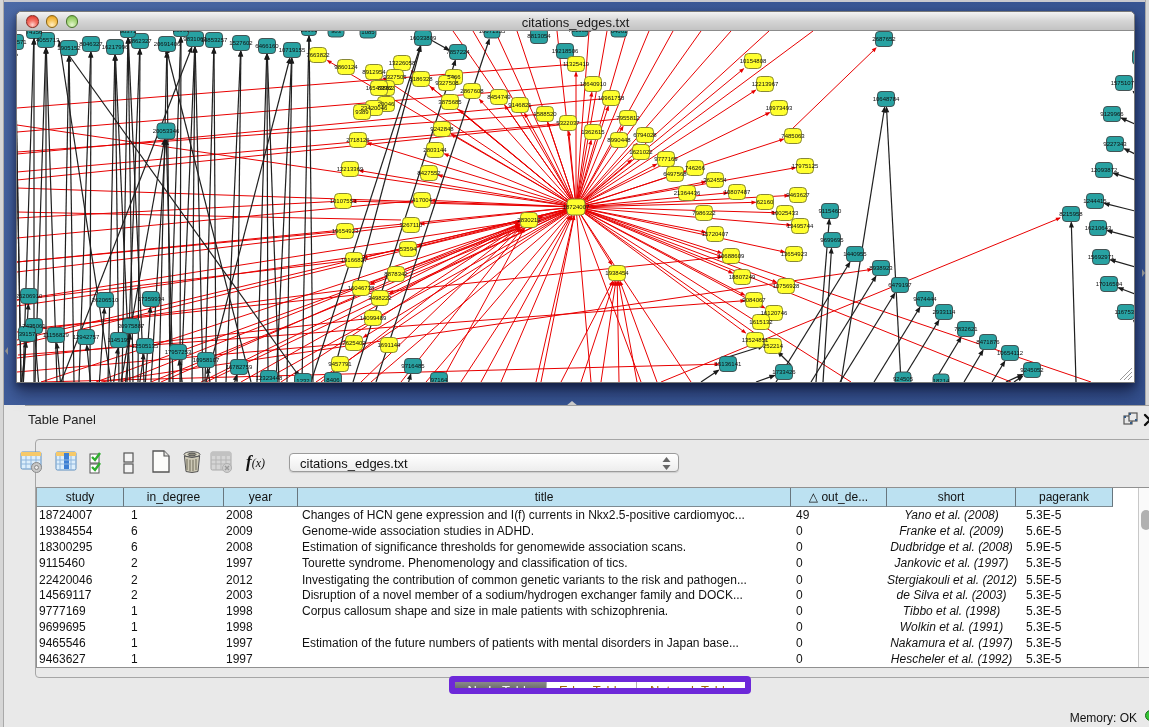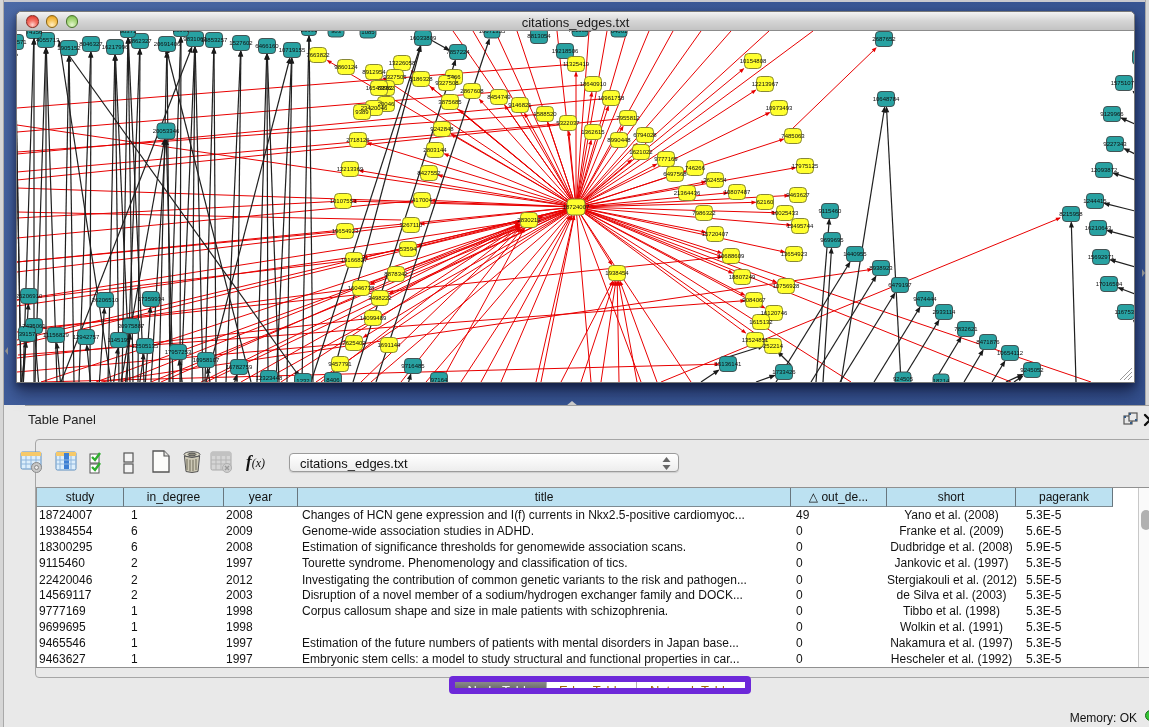--- a/index.html
+++ b/index.html
@@ -17,21 +17,21 @@
 #title { position:absolute; top:2.5px; width:100%; text-align:center; font-size:13px; color:#1a1a1a; }
 #tablepanel { position:absolute; left:5px; top:405px; width:1140px; height:322px; background:#e9e9e9; border-top:1px solid #9e9e9e;margin-left:20px;}
 #tpheader { position:absolute; left:3px; top:6px; font-size:13px; color:#222; }
 #innerbox { position:absolute; left:10px; top:33px; width:1127px; height:239px;
   border:1px solid #a6a6a6; border-radius:4px; background:#e9e9e9; }
 #tbl { position:absolute; left:0px; top:47px; width:1118px; height:181px; background:#fff; border:1px solid #909090; overflow:hidden; font-size:12px;}
 .hd { position:absolute; top:0; height:19px; background:#bce1f1; border-right:1px solid #68767e; border-bottom:1px solid #7d8a91; text-align:center; line-height:19px; color:#111; }
 .row { position:absolute; height:16px; line-height:16px; white-space:nowrap; color:#111; width:1100px;}
 .c0{position:absolute;left:2px;width:85px;} .c1{position:absolute;left:94px;} .c2{position:absolute;left:189px;}
 .c3{position:absolute;left:265px;width:488px;overflow:hidden;} .c4{position:absolute;left:759px;}
-.c5{position:absolute;left:850px;width:129px;text-align:center;} .c6{position:absolute;left:989px;}
+.c5{position:absolute;left:850px;width:129px;text-align:center;font-style:italic;} .c6{position:absolute;left:989px;}
 #tabs { position:absolute; left:424px; top:270px; height:18px; display:flex; border:6px solid #6d28d9; border-radius:4px; overflow:hidden; background:#fff; font-size:13px; }
 #tabs div { padding:0 12.5px; line-height:17px; color:#a16207; }
 #tabs .sel { background:linear-gradient(#8a8a8a,#6f6f6f); color:#f4f4f4; }
 #tabs .mid { border-left:1px solid #b0b0b0; border-right:1px solid #b0b0b0; }
 #mem { position:absolute; right:28px; top:305px; font-size:12px; color:#111; }
 #memdot { position:absolute; right:9px; top:304px; width:11px; height:11px; border-radius:50%; background:#35c435; border:1px solid #1c691c; }
 </style></head>
 <body>
 <div id="desktop">
   <div id="netwin">
@@ -688,21 +688,20 @@
           <span class="c2">1997</span>
           <span class="c3">Estimation of the future numbers of patients with mental disorders in Japan base...</span>
           <span class="c4">0</span>
           <span class="c5">Nakamura et al. (1997)</span>
           <span class="c6">5.3E-5</span>
         </div>
         <div class="row" style="top:163px;">
           <span class="c0">9463627</span>
           <span class="c1">1</span>
           <span class="c2">1997</span>
-          <span class="c3">Embryonic stem cells: a model to study structural and functional properties in car...</span>
           <span class="c4">0</span>
           <span class="c5">Hescheler et al. (1992)</span>
           <span class="c6">5.3E-5</span>
         </div>
 
       <div style="position:absolute;left:1101px;top:0;width:16px;height:181px;background:#fafafa;border-left:1px solid #c8c8c8;"></div>
       <div style="position:absolute;left:1104px;top:22px;width:10px;height:20px;background:#b1b1b1;border-radius:5px;"></div>
     </div>
   </div>
   <div id="tabs">

